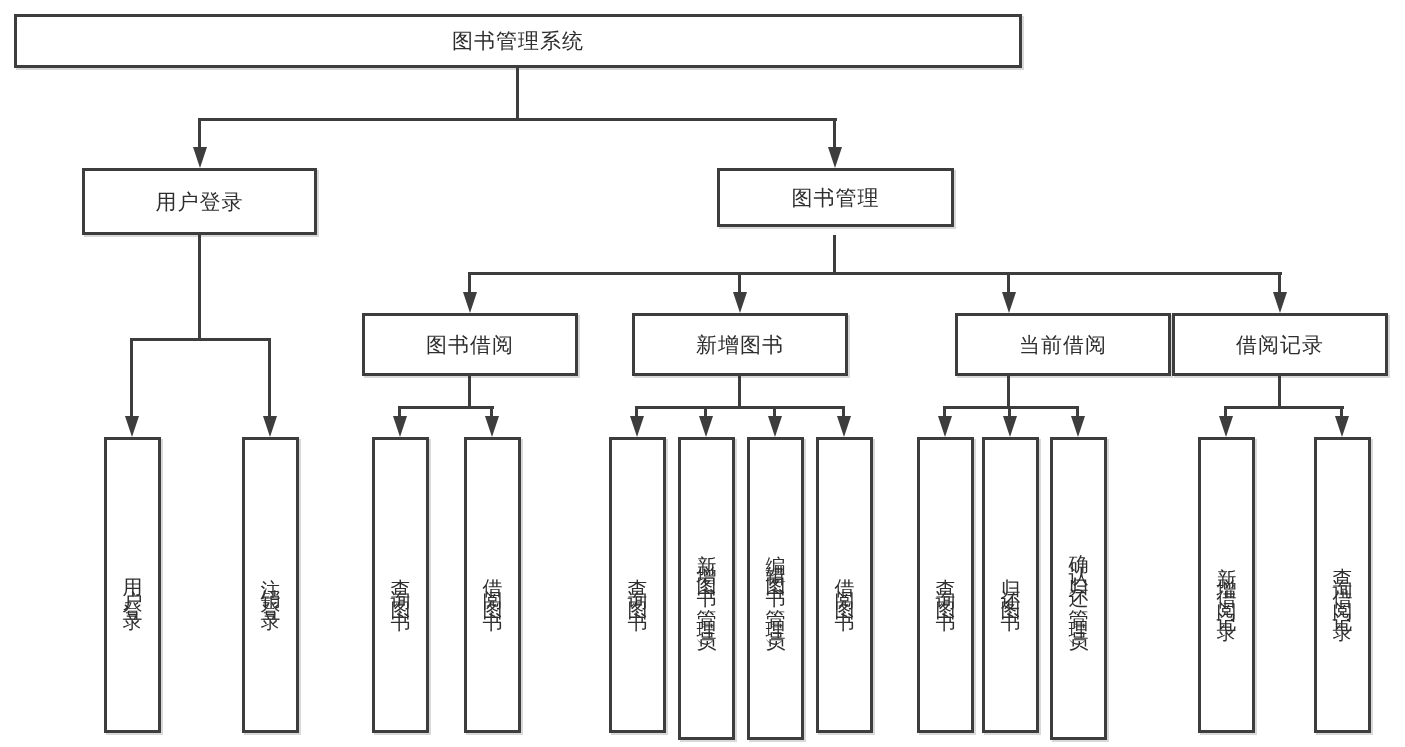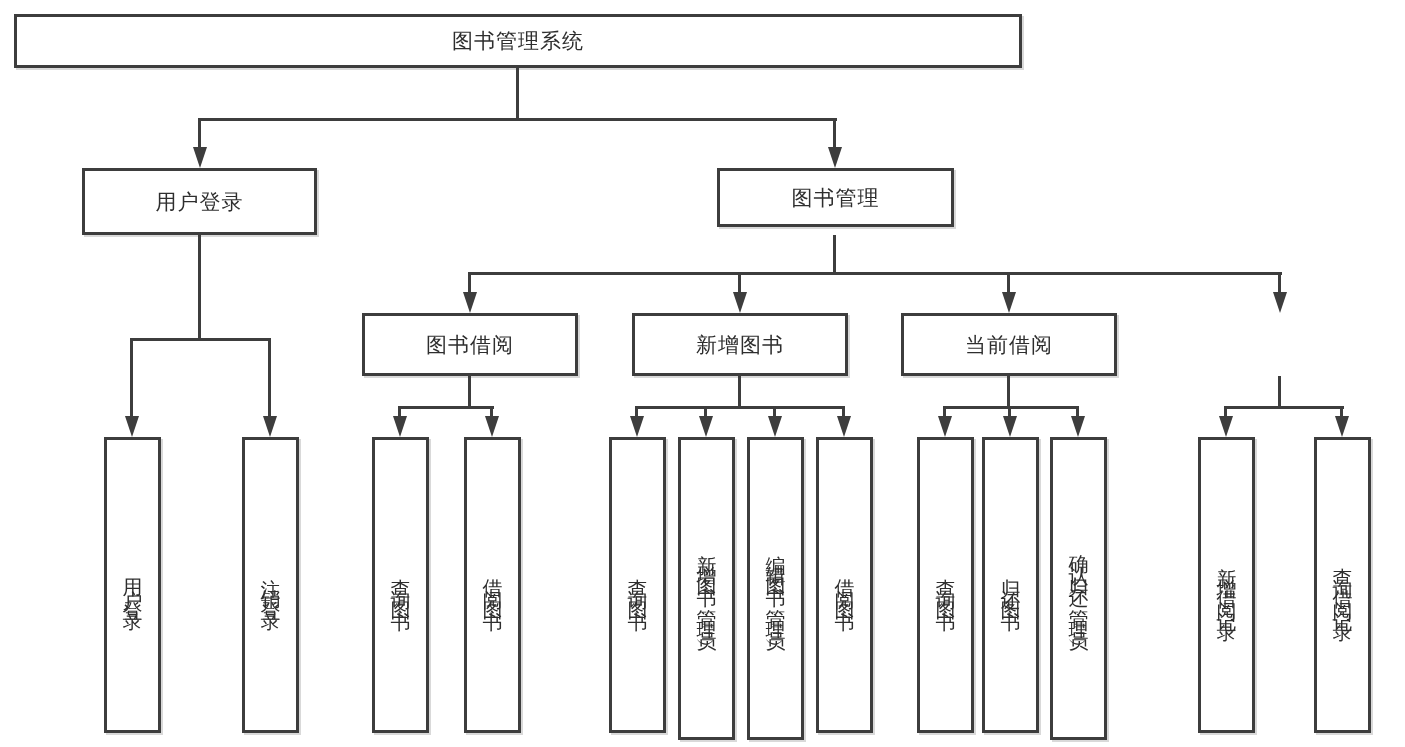--- a/index.html
+++ b/index.html
@@ -69,22 +69,25 @@
   <div class="ah" style="left:1002px;top:292px"></div>
   <div class="vline" style="left:1278px;top:272px;height:23px"></div>
   <div class="ah" style="left:1273px;top:292px"></div>
 
   <div class="node" style="left:362px;top:313px;width:216px;height:63px">
     <span class="lbl">图书借阅</span>
   </div>
   <div class="node" style="left:632px;top:313px;width:216px;height:63px">
     <span class="lbl">新增图书</span>
   </div>
-  <div class="node" style="left:901px;top:313px;width:216px;height:63px">
+  <div class="node" style="left:955px;top:313px;width:216px;height:63px">
     <span class="lbl">当前借阅</span>
+  </div>
+  <div class="node" style="left:1172px;top:313px;width:216px;height:63px">
+    <span class="lbl">借阅记录</span>
   </div>
 
   <div class="vline" style="left:468px;top:376px;height:33px"></div>
   <div class="hline" style="left:398px;top:406px;width:96px"></div>
   <div class="vline" style="left:398px;top:406px;height:13px"></div>
   <div class="ah" style="left:393px;top:416px"></div>
   <div class="vline" style="left:490px;top:406px;height:13px"></div>
   <div class="ah" style="left:485px;top:416px"></div>
 
   <div class="vline" style="left:738px;top:376px;height:33px"></div>

